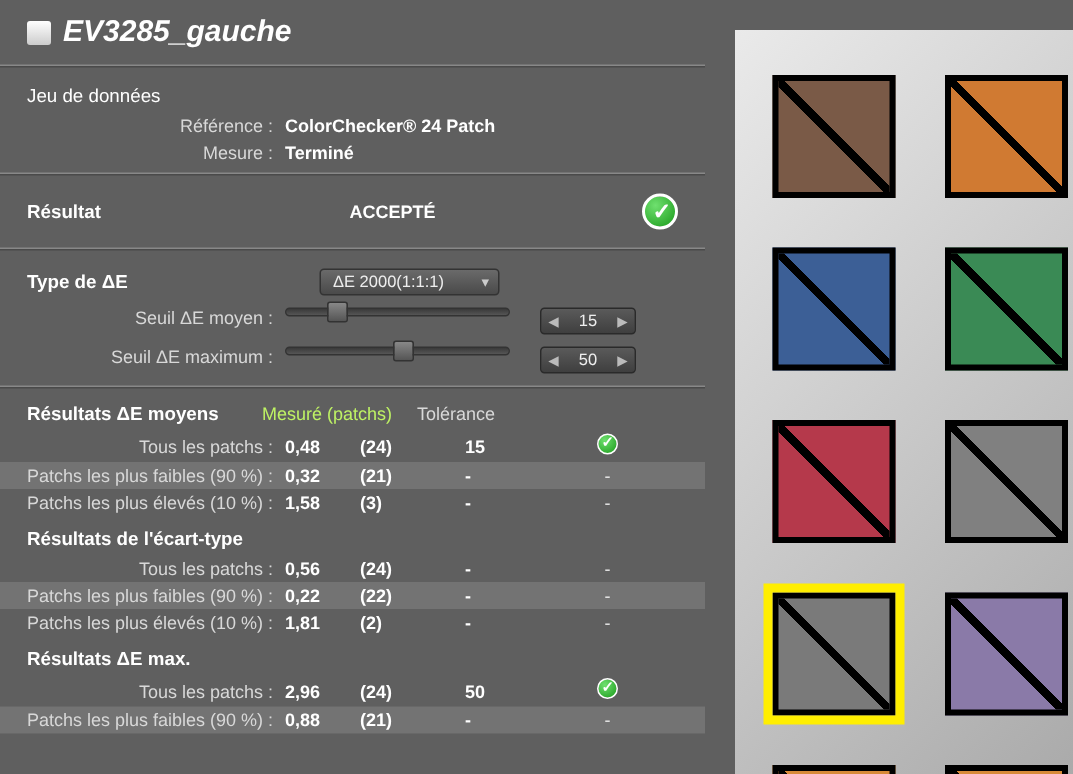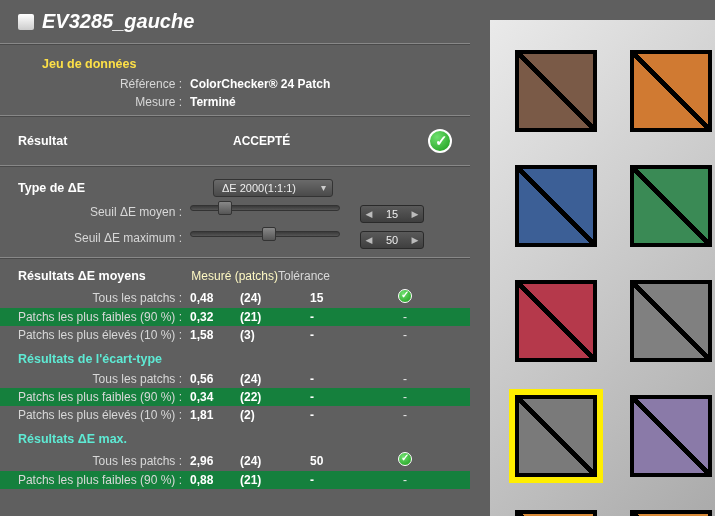--- a/index.html
+++ b/index.html
@@ -45,25 +45,24 @@
     font-size: 20px;
     color: #fff;
   }
   .hr {
     border: none;
     border-top: 1px solid #888;
     border-bottom: 1px solid #4a4a4a;
     margin: 4px 0;
   }
   .section-label {
-    font-weight: bold;
-    color: #fde047;
+    font-weight: normal;
+    color: #ffffff;
     padding: 8px 18px 4px 18px;
     font-size: 12.5px;
-    margin-left: 24px;
   }
   .kv-row {
     display: flex;
     padding: 2px 0;
   }
   .kv-label {
     width: 190px;
     text-align: right;
     padding-right: 8px;
     color: #d8d8d8;
@@ -201,36 +200,36 @@
     text-align: center;
     color: #eee;
     font-size: 11px;
   }
   
   .table-head {
     display: flex;
     padding: 6px 0 4px 0;
   }
   .table-head .c1 { width: 158px; font-weight: bold; color: #fff; padding-left: 18px; font-size: 12.5px;}
-  .table-head .c2 { width: 120px; color: #fef9c3; text-align: right;}
+  .table-head .c2 { width: 120px; color: #bef264; text-align: center;}
   .table-head .c3 { width: 80px; color: #d8d8d8; text-align: left;}
   .table-row {
     display: flex;
     align-items: center;
     padding: 2px 0;
   }
-  .table-row.alt { background: #15803d; }
+  .table-row.alt { background: #737373; }
   .c-label { width: 190px; text-align: right; padding-right: 8px; color: #d8d8d8; }
   .c-meas  { width: 50px; text-align: left; color: #fff; font-weight: bold;}
   .c-count { width: 70px; text-align: left; color: #fff; font-weight: bold;}
   .c-tol   { width: 80px; text-align: left; color: #fff; font-weight: bold;}
   .c-icon  { width: 30px; text-align: center;}
   .sub-section {
     font-weight: bold;
-    color: #5eead4;
+    color: #ffffff;
     padding: 8px 0 4px 18px;
     font-size: 12.5px;
   }
   
   .swatch-grid {
     display: grid;
     grid-template-columns: 100px 100px;
     grid-auto-rows: 100px;
     gap: 15px;
   }
@@ -347,21 +346,21 @@
   <div id="std-body">
       <div class="table-row">
         <div class="c-label">Tous les patchs :</div>
         <div class="c-meas">0,56</div>
         <div class="c-count">(24)</div>
         <div class="c-tol">-</div>
         <div class="c-icon">-</div>
       </div>
       <div class="table-row alt">
         <div class="c-label">Patchs les plus faibles (90 %) :</div>
-        <div class="c-meas">0,34</div>
+        <div class="c-meas">0,22</div>
         <div class="c-count">(22)</div>
         <div class="c-tol">-</div>
         <div class="c-icon">-</div>
       </div>
       <div class="table-row">
         <div class="c-label">Patchs les plus élevés (10 %) :</div>
         <div class="c-meas">1,81</div>
         <div class="c-count">(2)</div>
         <div class="c-tol">-</div>
         <div class="c-icon">-</div>

